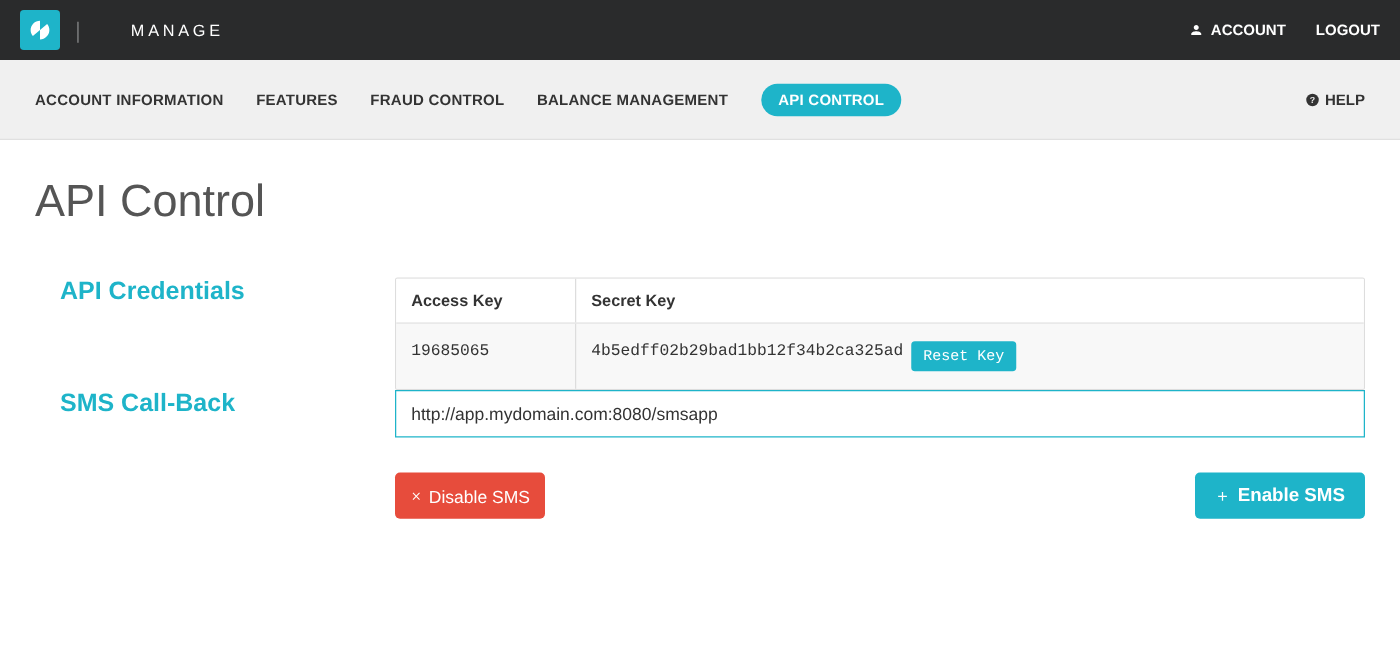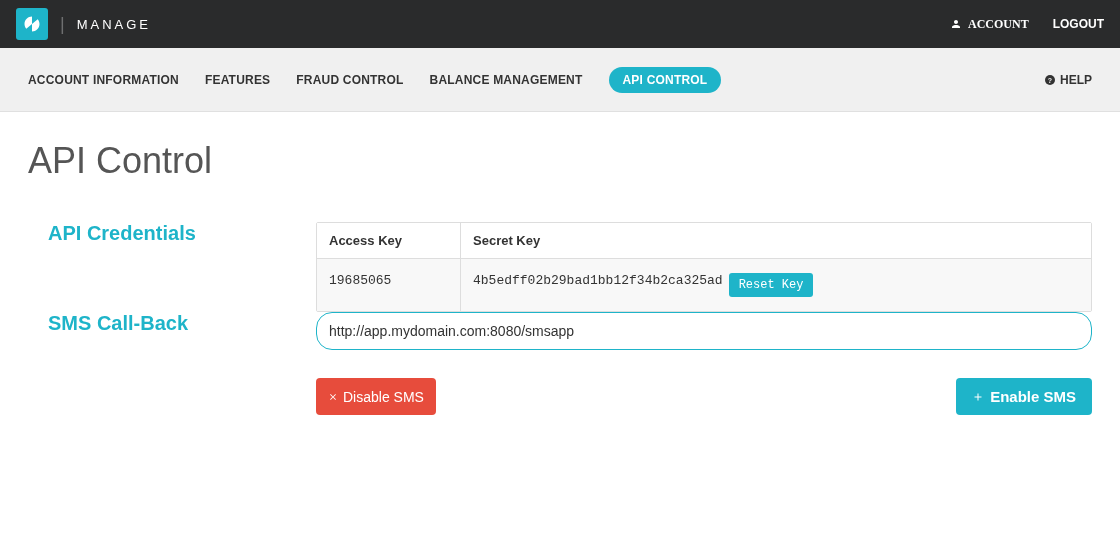--- a/index.html
+++ b/index.html
@@ -30,20 +30,21 @@
       color: #6e6f70;
       margin: 0 12px;
       font-size: 18px;
       font-weight: 300;
     }
     .brand {
       color: #fff;
       font-size: 13px;
       letter-spacing: 3px;
       font-weight: 500;
+      margin-left: 28px;
     }
     .nav-items {
       display: flex;
       margin-left: 48px;
       gap: 24px;
       height: 100%;
       align-items: center;
     }
     .nav-item {
       color: #fff;
@@ -75,21 +76,20 @@
       align-items: center;
     }
     .account-link {
       color: #fff;
       font-size: 12px;
       font-weight: 700;
       display: flex;
       align-items: center;
       gap: 6px;
       cursor: pointer;
-      font-family: Liberation Serif, serif;
     }
     .logout-link {
       color: #fff;
       font-size: 12px;
       font-weight: 700;
       cursor: pointer;
     }
     .sub-nav {
       background: #f0f0f0;
       height: 64px;
@@ -186,21 +186,21 @@
       padding: 5px 10px;
       font-size: 12px;
       border-radius: 3px;
       cursor: pointer;
       font-family: inherit;
     }
     .callback-input {
       width: 100%;
       padding: 10px 12px;
       border: 1px solid #1eb4c9;
-      border-radius: 16px;
+      border-radius: 0;
       font-size: 14px;
       color: #333;
       outline: none;
     }
     .callback-buttons {
       display: flex;
       margin-top: 28px;
     }
     .btn-disable {
       background: #e74c3c;

